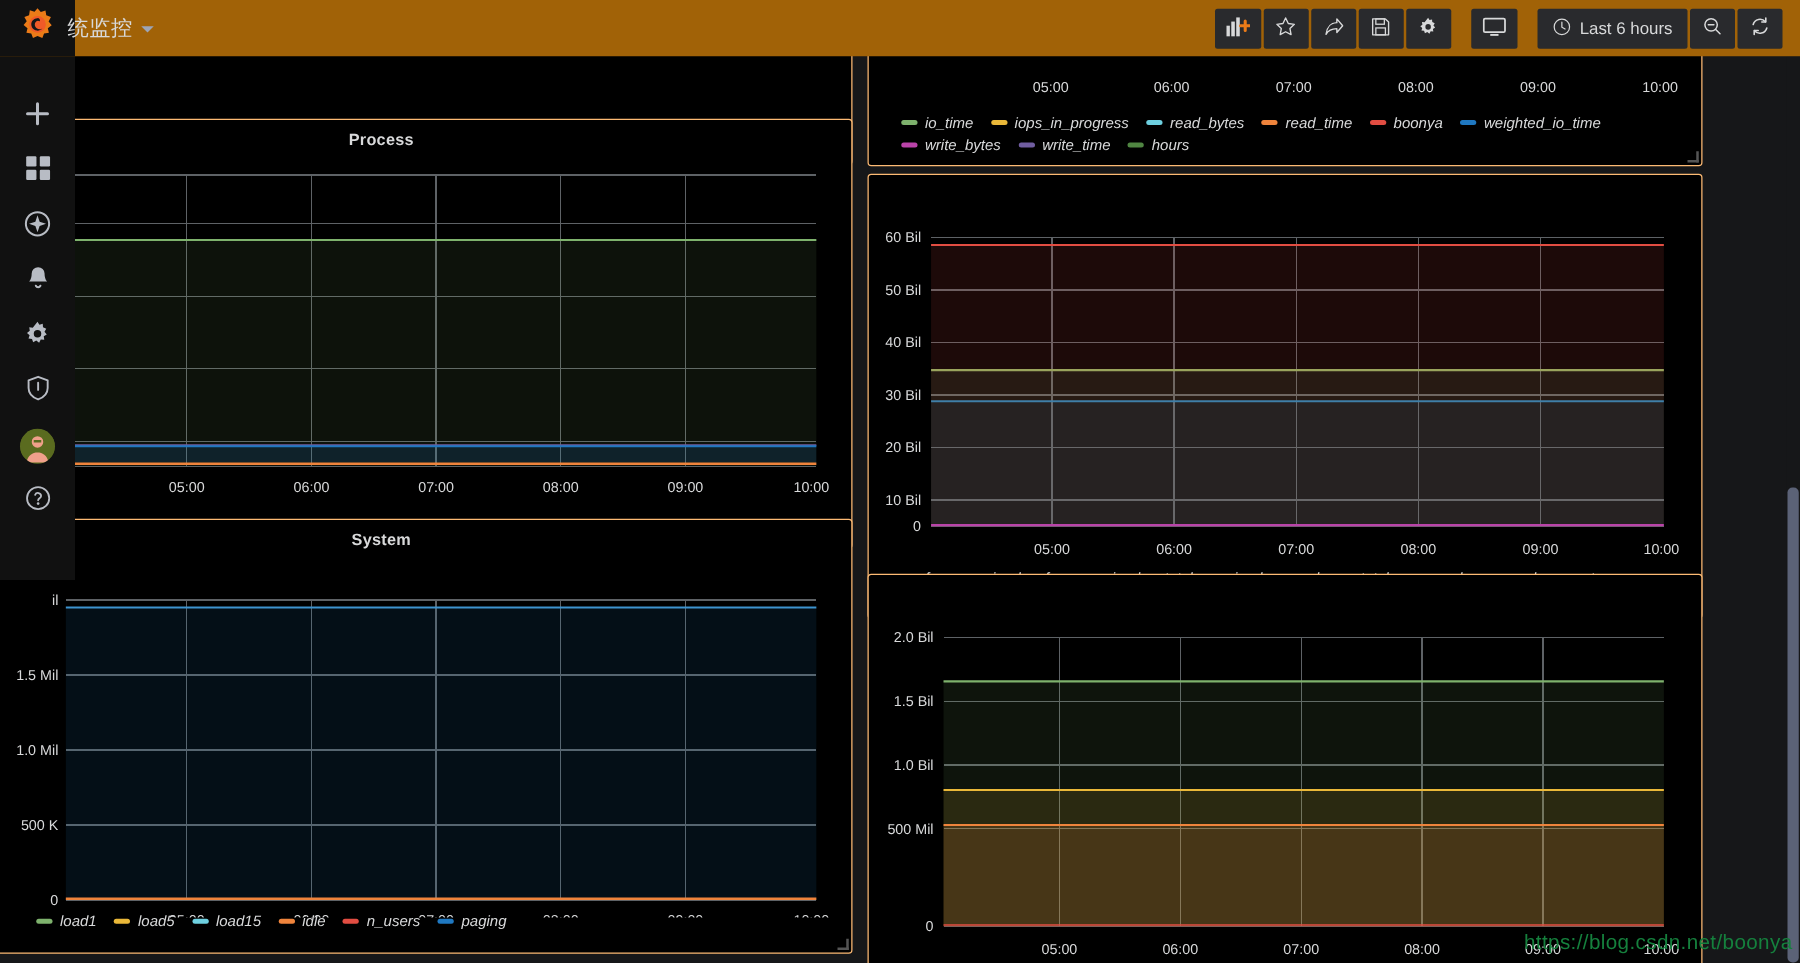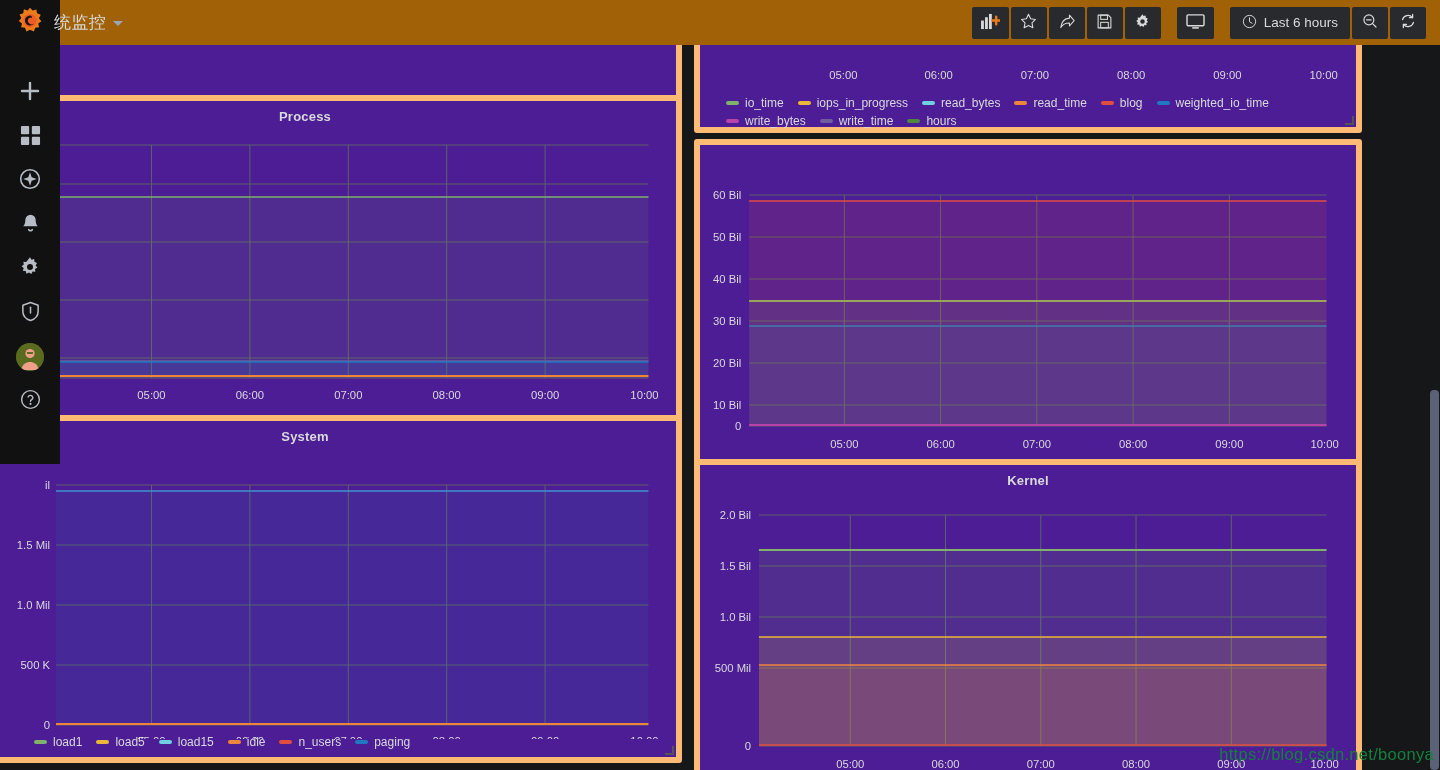--- a/index.html
+++ b/index.html
@@ -62,22 +62,22 @@
     width: 28px; height: 28px; border-radius: 50%;
     background: #4d5a1e; display: flex; align-items: center; justify-content: center;
     overflow: hidden;
   }
 
   
   .canvas { position: absolute; top: 45px; left: 0; width: 1440px; height: 725px; }
 
   .panel {
     position: absolute;
-    background: #4c1d95;
-    border: 6px solid #fdba74;
+    background: #000000;
+    border: 1px solid #fdba74;
     border-radius: 3px;
   }
   .panel-title {
     text-align: center; font-size: 13px; font-weight: 600;
     color: #d8d9da; padding-top: 8px; letter-spacing: .2px;
   }
   .resize-grip {
     position: absolute; right: 2px; bottom: 2px;
     width: 9px; height: 9px; pointer-events: none;
   }
@@ -86,21 +86,21 @@
   }
   .resize-grip:before { right: 0; bottom: 0; width: 9px; height: 2px; }
   .resize-grip:after  { right: 0; bottom: 0; width: 2px; height: 9px; }
 
   .graph-wrap { position: absolute; left: 0; right: 0; }
   .graph-svg { display: block; width: 100%; height: 100%; }
 
   .legend {
     position: absolute; left: 0; right: 0;
     display: flex; flex-wrap: wrap; align-content: flex-start;
-    gap: 4px 14px; padding: 0 14px; font-size: 12px; color: #d8d9da;
+    gap: 4px 14px; padding: 0 14px; font-size: 12px; color: #d8d9da; font-style: italic;
   }
   .legend-item { display: flex; align-items: center; gap: 6px; cursor: pointer; white-space: nowrap; }
   .legend-swatch { width: 13px; height: 4px; border-radius: 2px; flex: 0 0 13px; }
 
   
   .axis-text { font-family: "Liberation Sans", sans-serif; font-size: 11.5px; fill: #d8d9da; }
   .gridline { stroke: #5e6266; stroke-width: 1; shape-rendering: crispEdges; }
   .axisline { stroke: #5e6266; stroke-width: 1; shape-rendering: crispEdges; }
 
   
@@ -341,21 +341,21 @@
       <span class="legend-item">
         <i class="legend-swatch" style="background:#6ED0E0"></i>
         <span>read_bytes</span>
       </span>
       <span class="legend-item">
         <i class="legend-swatch" style="background:#EF843C"></i>
         <span>read_time</span>
       </span>
       <span class="legend-item">
         <i class="legend-swatch" style="background:#E24D42"></i>
-        <span>blog</span>
+        <span>boonya</span>
       </span>
       <span class="legend-item">
         <i class="legend-swatch" style="background:#1F78C1"></i>
         <span>weighted_io_time</span>
       </span>
       <span class="legend-item">
         <i class="legend-swatch" style="background:#BA43A9"></i>
         <span>write_bytes</span>
       </span>
       <span class="legend-item">
@@ -585,21 +585,20 @@
       </span>
       <span class="legend-item">
         <i class="legend-swatch" style="background:#1F78C1"></i>
         <span>paging</span>
       </span>
     </div>
     <span class="resize-grip"></span>
   </div>
 
   <div class="panel" style="left:694px; top:414px; width:668px; height:356px;">
-    <div class="panel-title">Kernel</div>
     <div class="graph-wrap" style="top:28px; height:285px;">
       <svg class="graph-svg" viewBox="0 0 668 285" preserveAspectRatio="none">
 
         <line class="axisline" x1="60" y1="22" x2="638" y2="22"></line>
         <line class="gridline" x1="60" y1="73" x2="638" y2="73"></line>
         <line class="gridline" x1="60" y1="124" x2="638" y2="124"></line>
         <line class="gridline" x1="60" y1="175" x2="638" y2="175"></line>
         <line class="axisline" x1="60" y1="253" x2="638" y2="253"></line>
         <line class="gridline" x1="153" y1="22" x2="153" y2="253"></line>
         <line class="gridline" x1="250" y1="22" x2="250" y2="253"></line>

